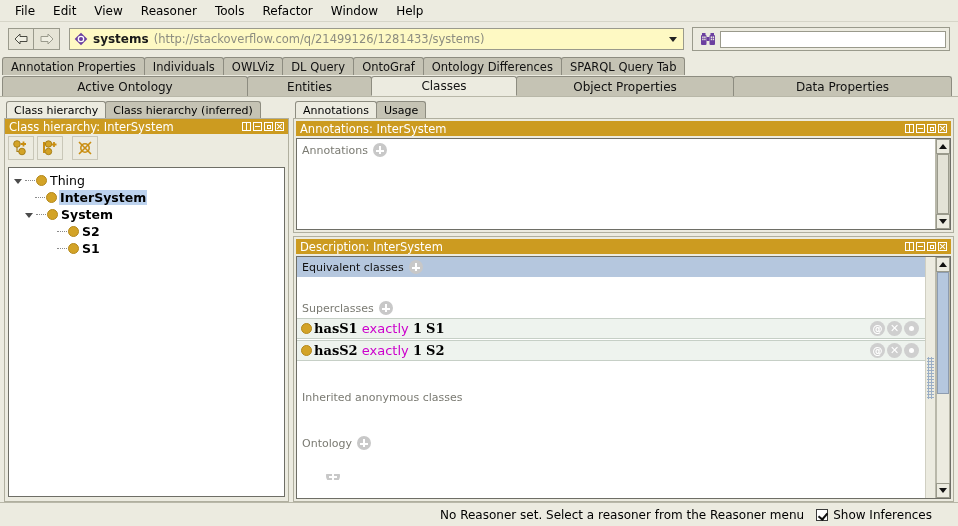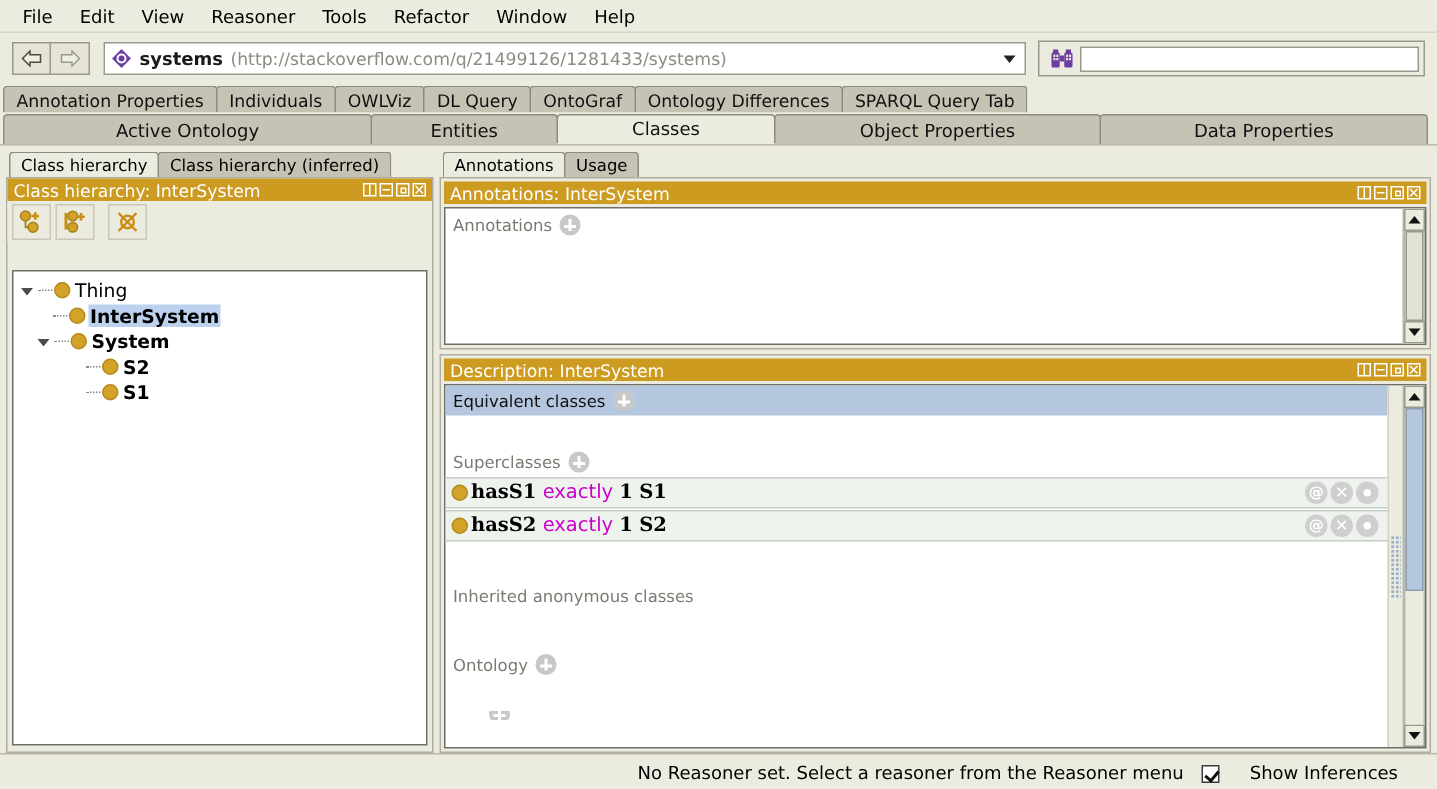--- a/index.html
+++ b/index.html
@@ -55,21 +55,21 @@
     display: flex; align-items: center; justify-content: center;
     cursor: default;
   }
   .navbtn + .navbtn { border-left: none; }
   .arrow-svg { display:block; }
 
   .addrwrap {
     flex: 1 1 auto;
     margin-left: 9px;
     height: 22px;
-    background: #ffffff;
+    background: #fef9c3;
     border: 1px solid #9a9a8c;
     display: flex;
     align-items: center;
     padding: 0 2px 0 4px;
     position: relative;
   }
   .ont-icon { width:14px;height:14px;margin-right:5px;flex:0 0 14px; }
   .addr-name { font-weight: bold; font-size: 12px; color:#1a1a1a; }
   .addr-uri { color: #8c8c80; font-size: 11.5px; margin-left: 5px; }
   .addr-caret {
@@ -231,21 +231,21 @@
     width: 26px; height: 24px;
     border: 1px solid #c9c7b8;
     background: #ecebe0;
     display:flex; align-items:center; justify-content:center;
     cursor: default;
   }
   .tbtn.sep { margin-left: 6px; }
 
   .treebox {
     flex: 1 1 auto;
-    margin: 18px 3px 4px 3px;
+    margin: 5px 3px 4px 3px;
     background: #fff;
     border: 1px solid #6e6e66;
     overflow: hidden;
     min-height: 0;
     position: relative;
   }
   .tnode {
     display: flex;
     align-items: center;
     height: 17px;
@@ -423,21 +423,21 @@
     height: 24px; flex: 0 0 24px;
     border-top: 1px solid #b8b7a8;
     background: #ecebe0;
     display: flex;
     align-items: center;
     justify-content: flex-end;
     padding-right: 26px;
     gap: 12px;
     font-size: 12px;
   }
-  .chkwrap { display:flex; align-items:flex-end; gap:20px; }
+  .chkwrap { display:flex; align-items:center; gap:5px; }
   .chkbox {
     width: 12px; height: 12px;
     border: 1px solid #3b3b3b;
     background: #fff;
     position: relative;
     flex: 0 0 12px;
     cursor: default;
   }
   .chkbox::after {
     content: "";

